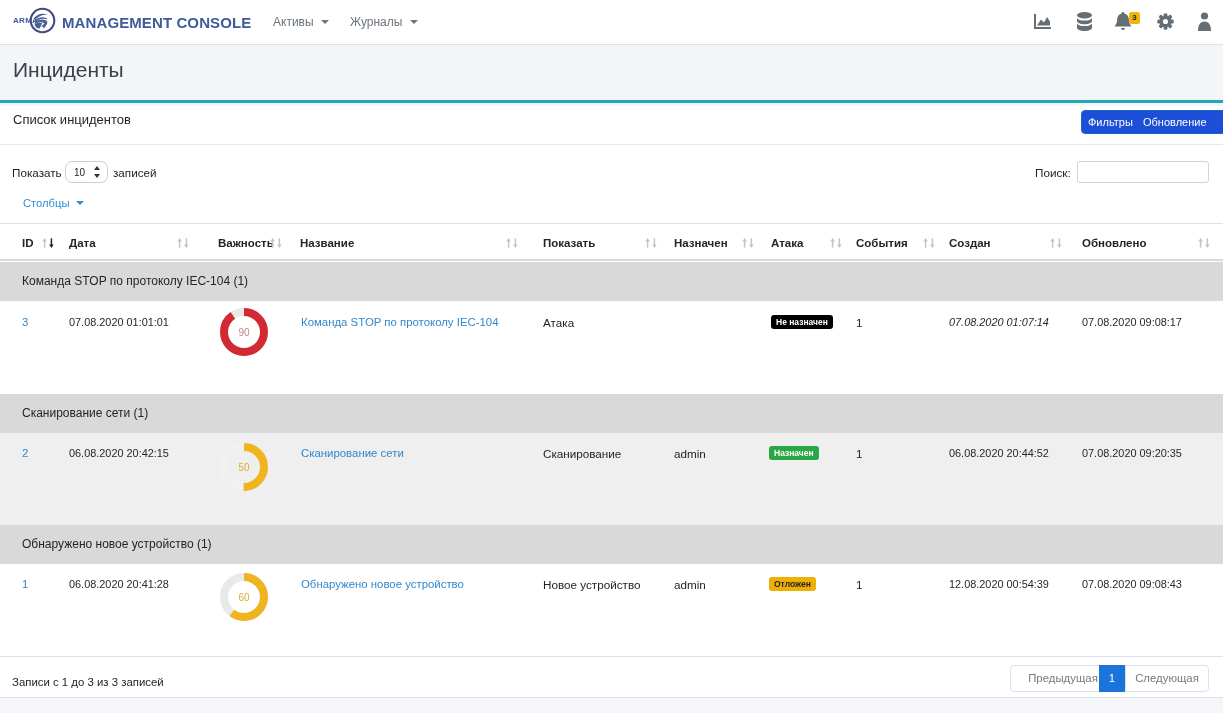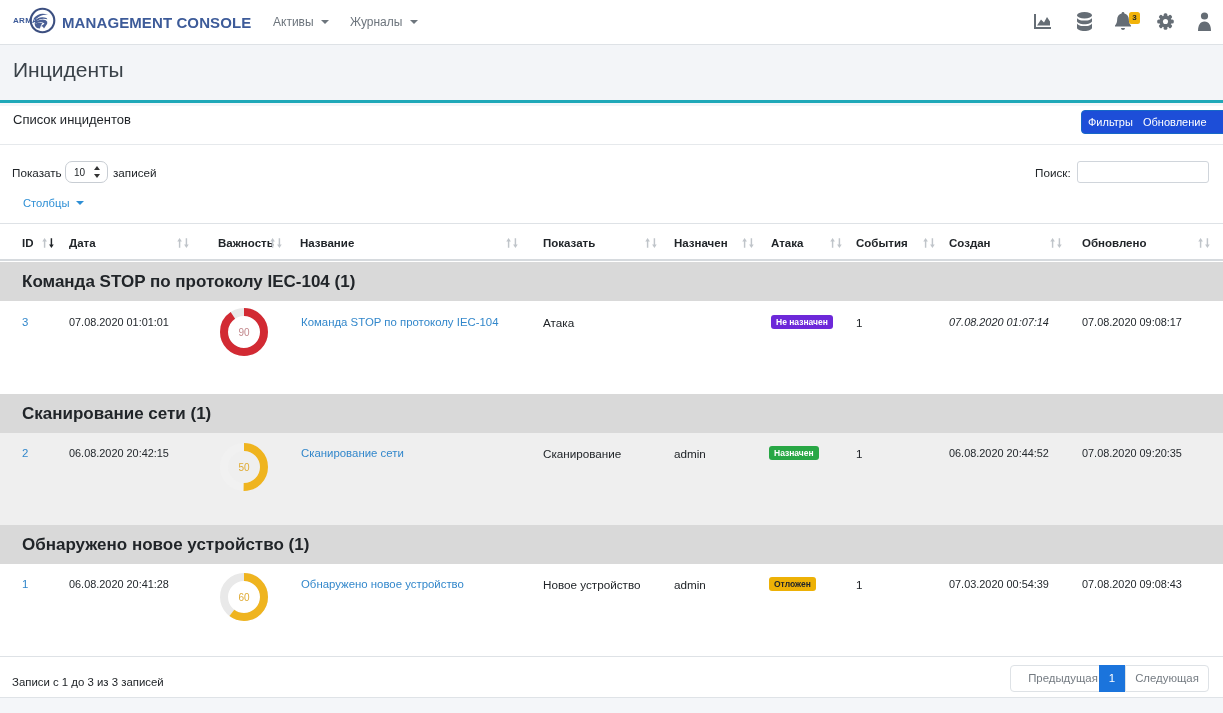--- a/index.html
+++ b/index.html
@@ -4,21 +4,21 @@
 <style>
 * { margin:0; padding:0; box-sizing:border-box; }
 html,body { width:1223px; height:713px; overflow:hidden; }
 body { font-family:"Liberation Sans", sans-serif; background:#f4f6f9; }
 #app { position:relative; width:1223px; height:713px; }
 .abs { position:absolute; }
 .cell { position:absolute; font-size:11.7px; line-height:13px; color:#212529; }
 .dt { position:absolute; font-size:10.9px; line-height:13px; color:#24292e; }
 .lnk { position:absolute; font-size:11.4px; line-height:13px; color:#3287cb; }
 .hdr { position:absolute; font-size:11.5px; font-weight:bold; line-height:13px; color:#212529; }
-.grp { position:absolute; font-size:17px; font-weight:bold; line-height:13px; color:#212529; }
+.grp { position:absolute; font-size:12px; font-weight:normal; line-height:13px; color:#212529; }
 .ctl { position:absolute; font-size:11.7px; line-height:13px; color:#212529; }
 .muted { color:#6d757d; }
 .caret { display:inline-block; width:0; height:0; border-left:4px solid transparent; border-right:4px solid transparent; border-top:4px solid currentColor; vertical-align:middle; }
 .badge { position:absolute; height:14px; line-height:14px; font-size:8.5px; font-weight:bold; color:#fff; border-radius:3px; padding:0 5px; }
 .pagebtn { position:absolute; top:665px; height:27px; border:1px solid #dee2e6; background:#fff; color:#747b82; font-size:11.4px; line-height:25px; text-align:center; }
 
 #navbar { position:absolute; left:0; top:0; width:1223px; height:45px; background:#fff; border-bottom:1px solid #dee2e6; }
 #pagehead { position:absolute; left:0; top:45px; width:1223px; height:58px; background:#f3f5f8; border-bottom:3px solid #1fa8b8; }
 #card { position:absolute; left:0; top:106px; width:1223px; height:592px; background:#fff; border-bottom:1px solid #dfe3e7; }
 </style>
@@ -161,21 +161,21 @@
 
   <div class="lnk" style="left:22px; top:316px;">3</div>
   <div class="dt" style="left:69px; top:316px;">07.08.2020 01:01:01</div>
   <svg class="abs" style="left:220px; top:308px;" width="48" height="48" viewBox="0 0 48 48">
     <circle cx="24" cy="24" r="20" fill="none" stroke="#e9e9e9" stroke-width="8"></circle>
     <circle cx="24" cy="24" r="20" fill="none" stroke="#d22a33" stroke-width="8" stroke-dasharray="113.1 125.66" transform="rotate(-90 24 24)"></circle>
     <text x="24" y="28" text-anchor="middle" font-size="10" fill="#c2888c" font-family="Liberation Sans, sans-serif">90</text>
   </svg>
   <div class="lnk" style="left:301px; top:316px;">Команда STOP по протоколу IEC-104</div>
   <div class="cell" style="left:543px; top:316px;">Атака</div>
-  <div class="badge" style="left:771px; top:315px; background:#6d28d9;">Не назначен</div>
+  <div class="badge" style="left:771px; top:315px; background:#000000;">Не назначен</div>
   <div class="cell" style="left:856px; top:316px;">1</div>
   <div class="dt" style="left:949px; top:316px;font-style:italic;">07.08.2020 01:07:14</div>
   <div class="dt" style="left:1082px; top:316px;">07.08.2020 09:08:17</div>
 
   <div class="lnk" style="left:22px; top:447px;">2</div>
   <div class="dt" style="left:69px; top:447px;">06.08.2020 20:42:15</div>
   <svg class="abs" style="left:220px; top:443px;" width="48" height="48" viewBox="0 0 48 48">
     <circle cx="24" cy="24" r="20" fill="none" stroke="#f1f1f1" stroke-width="8"></circle>
     <circle cx="24" cy="24" r="20" fill="none" stroke="#efb41f" stroke-width="8" stroke-dasharray="62.83 125.66" transform="rotate(-90 24 24)"></circle>
     <text x="24" y="28" text-anchor="middle" font-size="10" fill="#dfaa33" font-family="Liberation Sans, sans-serif">50</text>
@@ -193,20 +193,20 @@
   <svg class="abs" style="left:220px; top:573px;" width="48" height="48" viewBox="0 0 48 48">
     <circle cx="24" cy="24" r="20" fill="none" stroke="#e9e9e9" stroke-width="8"></circle>
     <circle cx="24" cy="24" r="20" fill="none" stroke="#efb41f" stroke-width="8" stroke-dasharray="75.4 125.66" transform="rotate(-90 24 24)"></circle>
     <text x="24" y="28" text-anchor="middle" font-size="10" fill="#dfaa33" font-family="Liberation Sans, sans-serif">60</text>
   </svg>
   <div class="lnk" style="left:301px; top:578px;">Обнаружено новое устройство</div>
   <div class="cell" style="left:543px; top:578px;">Новое устройство</div>
   <div class="cell" style="left:674px; top:578px;">admin</div>
   <div class="badge" style="left:769px; top:577px; background:#edb106; color:#212529;">Отложен</div>
   <div class="cell" style="left:856px; top:578px;">1</div>
-  <div class="dt" style="left:949px; top:578px;">07.03.2020 00:54:39</div>
+  <div class="dt" style="left:949px; top:578px;">12.08.2020 00:54:39</div>
   <div class="dt" style="left:1082px; top:578px;">07.08.2020 09:08:43</div>
 
   <div class="abs" style="left:12px; top:676px; font-size:11.4px; line-height:13px; color:#212529;">Записи с 1 до 3 из 3 записей</div>
   <div class="pagebtn" style="left:1010px; width:106px; border-radius:4px 0 0 4px;">Предыдущая</div>
   <div class="pagebtn" style="left:1099px; width:26px; background:#1b74dc; border-color:#1b74dc; color:#fff;">1</div>
   <div class="pagebtn" style="left:1125px; width:84px; border-radius:0 4px 4px 0;">Следующая</div>
 </div>
 
 </body></html>

